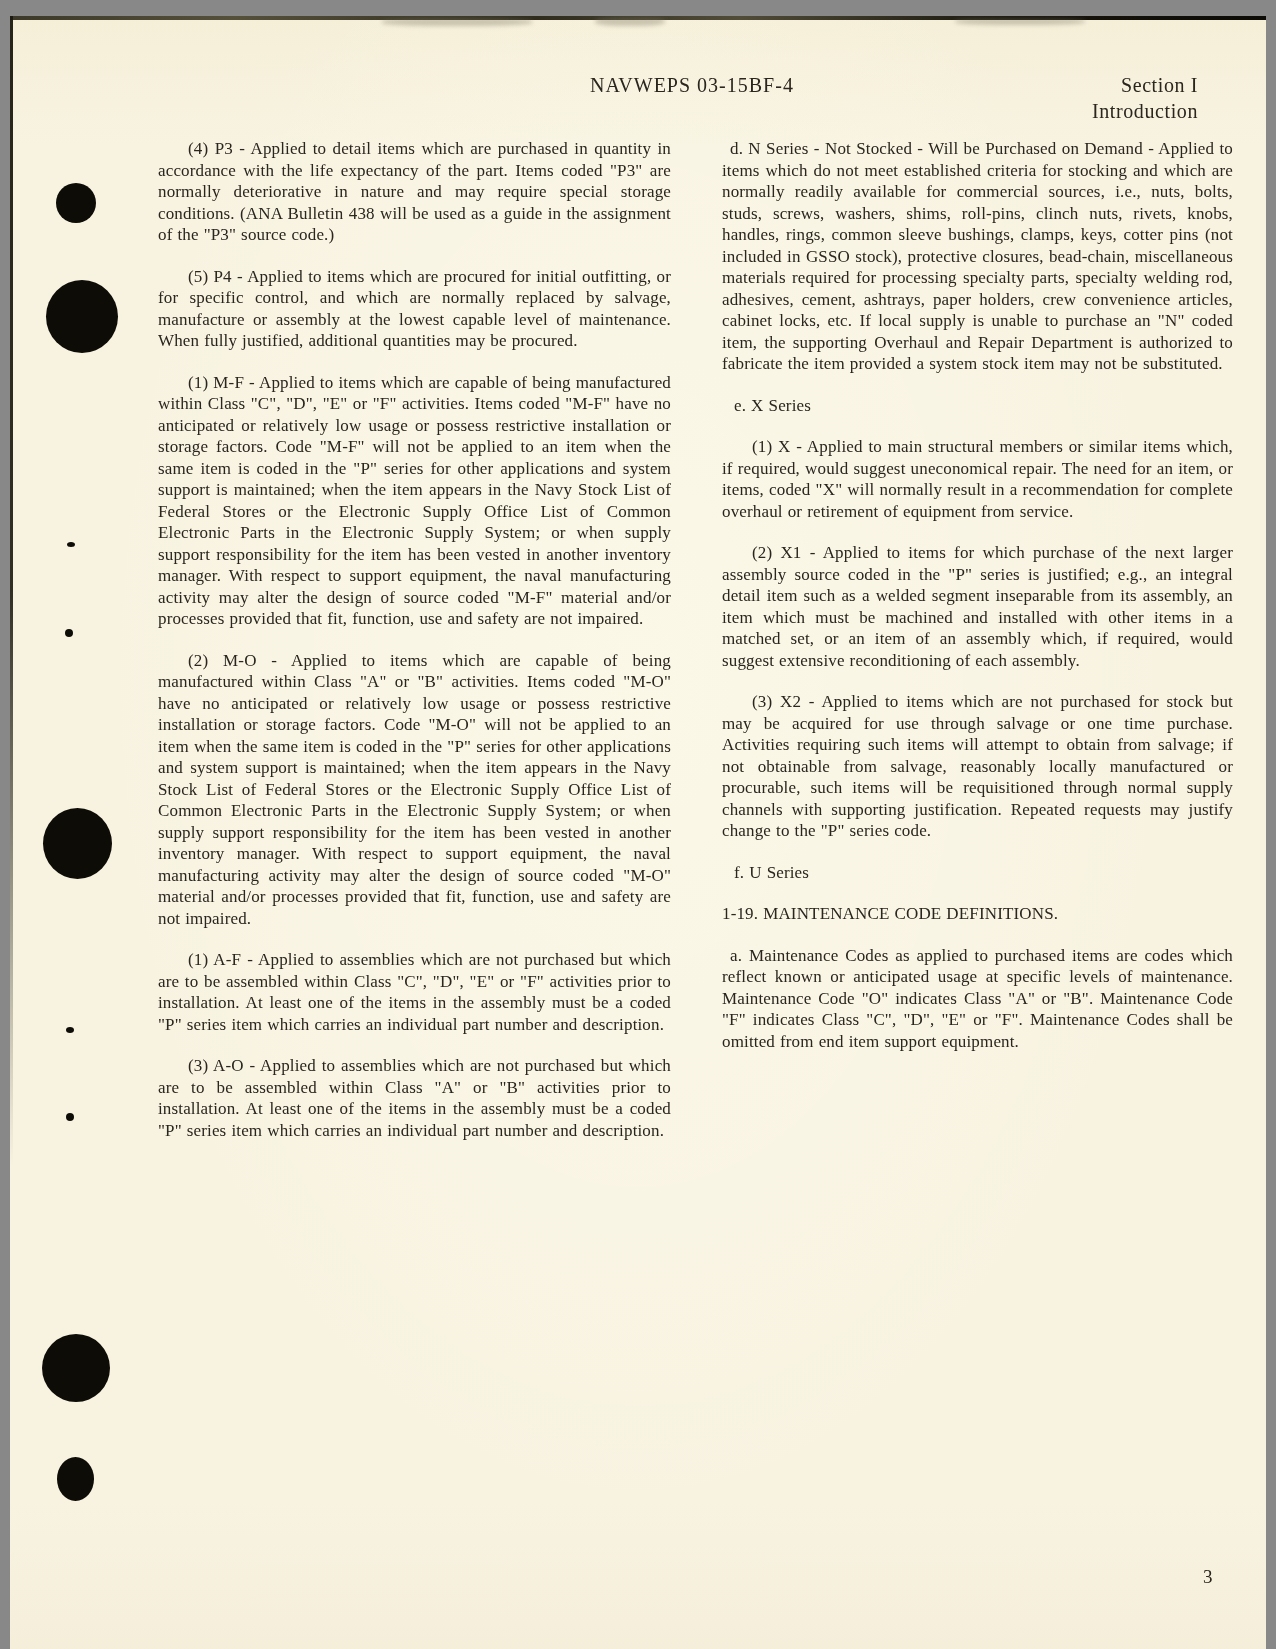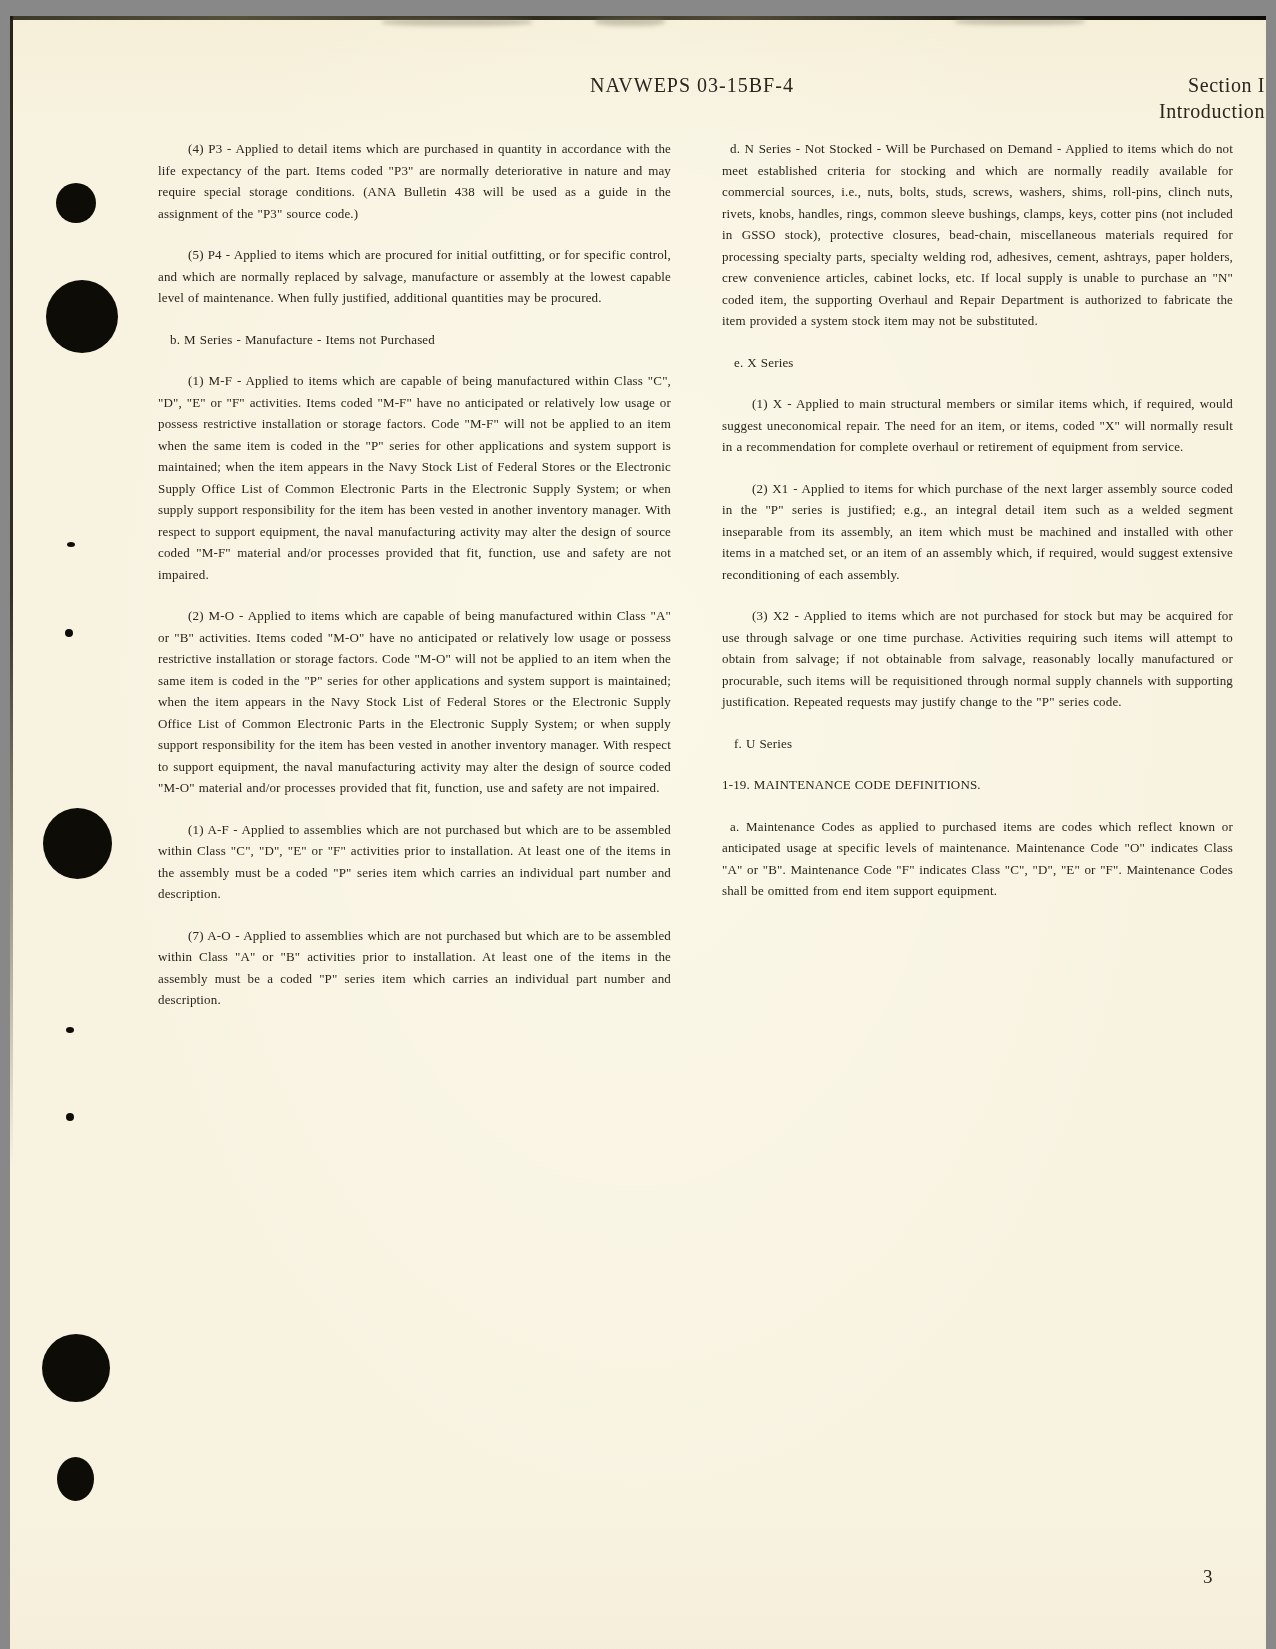--- a/index.html
+++ b/index.html
@@ -20,26 +20,26 @@
   .edge-bottom{position:absolute;bottom:0;left:0;width:100%;height:7px;
     background:linear-gradient(90deg,#14120a 0%,#14120a 16%,#45412e 30%,#302d1e 58%,#3b3726 100%);}
   .edge-left{position:absolute;top:0;left:0;width:3px;height:1150px;
     background:linear-gradient(180deg,rgba(27,25,16,0.95) 0%,rgba(27,25,16,0.9) 50%,rgba(27,25,16,0) 100%);}
   .smudge{position:absolute;filter:blur(2px);background:rgba(118,112,92,0.35);border-radius:40%;}
   .s1{left:372px;top:2px;width:150px;height:8px;}
   .s2{left:585px;top:1px;width:70px;height:9px;}
   .s3{left:945px;top:2px;width:130px;height:7px;}
   
   .header-doc{position:absolute;left:580px;top:58px;font-size:20px;letter-spacing:1px;white-space:nowrap;}
-  .header-right{position:absolute;left:955px;top:56px;width:300px;text-align:right;font-size:20px;line-height:26px;letter-spacing:0.6px;}
+  .header-right{position:absolute;left:888px;top:56px;width:300px;text-align:right;font-size:20px;line-height:26px;letter-spacing:0.6px;}
   
   .col{position:absolute;top:122px;}
   .col-left{left:148px;width:513px;}
   .col-right{left:712px;width:511px;}
-  .col p{margin:0 0 20px;text-align:justify;font-size:13px;line-height:21.5px;
+  .col p{margin:0 0 20px;text-align:justify;font-size:17px;line-height:21.5px;
     letter-spacing:0.15px;word-spacing:0.6px;}
   .indent-num{text-indent:30px;}
   .indent-letter{text-indent:8px;}
   .series-head{margin:23px 0;text-indent:12px;}
   .section-head{margin:27px 0;text-indent:0;letter-spacing:0.6px;}
   
   .pageno{position:absolute;left:1193px;top:1550px;font-size:19px;}
   
   .ink-dot{position:absolute;background:#0e0c07;border-radius:50%;}
   .tick{position:absolute;width:3px;background:#2e2b20;}
@@ -59,25 +59,24 @@
 
   <div class="header-doc">NAVWEPS 03-15BF-4</div>
   <div class="header-right">
     <div>Section I</div>
     <div>Introduction</div>
   </div>
 
   <div class="col col-left">
       <p class="indent-num">(4)  P3 - Applied to detail items which are purchased in quantity in accordance with the life expectancy of the part. Items coded "P3" are normally deteriorative in nature and may require special storage conditions. (ANA Bulletin 438 will be used as a guide in the assignment of the "P3" source code.)</p>
       <p class="indent-num">(5)  P4 - Applied to items which are procured for initial outfitting, or for specific control, and which are normally replaced by salvage, manufacture or assembly at the lowest capable level of maintenance. When fully justified, additional quantities may be procured.</p>
-      <p class="series-head">b.  M Series - Manufacture - Items not Purchased</p>
       <p class="indent-num">(1)  M-F - Applied to items which are capable of being manufactured within Class "C", "D", "E" or "F" activities. Items coded "M-F" have no anticipated or relatively low usage or possess restrictive installation or storage factors. Code "M-F" will not be applied to an item when the same item is coded in the "P" series for other applications and system support is maintained; when the item appears in the Navy Stock List of Federal Stores or the Electronic Supply Office List of Common Electronic Parts in the Electronic Supply System; or when supply support responsibility for the item has been vested in another inventory manager. With respect to support equipment, the naval manufacturing activity may alter the design of source coded "M-F" material and/or processes provided that fit, function, use and safety are not impaired.</p>
       <p class="indent-num">(2)  M-O - Applied to items which are capable of being manufactured within Class "A" or "B" activities. Items coded "M-O" have no anticipated or relatively low usage or possess restrictive installation or storage factors. Code "M-O" will not be applied to an item when the same item is coded in the "P" series for other applications and system support is maintained; when the item appears in the Navy Stock List of Federal Stores or the Electronic Supply Office List of Common Electronic Parts in the Electronic Supply System; or when supply support responsibility for the item has been vested in another inventory manager. With respect to support equipment, the naval manufacturing activity may alter the design of source coded "M-O" material and/or processes provided that fit, function, use and safety are not impaired.</p>
       <p class="indent-num">(1)  A-F - Applied to assemblies which are not purchased but which are to be assembled within Class "C", "D", "E" or "F" activities prior to installation. At least one of the items in the assembly must be a coded "P" series item which carries an individual part number and description.</p>
-      <p class="indent-num">(7)  A-O - Applied to assemblies which are not purchased but which are to be assembled within Class "A" or "B" activities prior to installation. At least one of the items in the assembly must be a coded "P" series item which carries an individual part number and description.</p>
+      <p class="indent-num">(3)  A-O - Applied to assemblies which are not purchased but which are to be assembled within Class "A" or "B" activities prior to installation. At least one of the items in the assembly must be a coded "P" series item which carries an individual part number and description.</p>
     </div>
   <div class="col col-right">
       <p class="indent-letter">d.  N Series - Not Stocked - Will be Purchased on Demand - Applied to items which do not meet established criteria for stocking and which are normally readily available for commercial sources, i.e., nuts, bolts, studs, screws, washers, shims, roll-pins, clinch nuts, rivets, knobs, handles, rings, common sleeve bushings, clamps, keys, cotter pins (not included in GSSO stock), protective closures, bead-chain, miscellaneous materials required for processing specialty parts, specialty welding rod, adhesives, cement, ashtrays, paper holders, crew convenience articles, cabinet locks, etc. If local supply is unable to purchase an "N" coded item, the supporting Overhaul and Repair Department is authorized to fabricate the item provided a system stock item may not be substituted.</p>
       <p class="series-head">e.  X Series</p>
       <p class="indent-num">(1)  X - Applied to main structural members or similar items which, if required, would suggest uneconomical repair. The need for an item, or items, coded "X" will normally result in a recommendation for complete overhaul or retirement of equipment from service.</p>
       <p class="indent-num">(2)  X1 - Applied to items for which purchase of the next larger assembly source coded in the "P" series is justified; e.g., an integral detail item such as a welded segment inseparable from its assembly, an item which must be machined and installed with other items in a matched set, or an item of an assembly which, if required, would suggest extensive reconditioning of each assembly.</p>
       <p class="indent-num">(3)  X2 - Applied to items which are not purchased for stock but may be acquired for use through salvage or one time purchase. Activities requiring such items will attempt to obtain from salvage; if not obtainable from salvage, reasonably locally manufactured or procurable, such items will be requisitioned through normal supply channels with supporting justification. Repeated requests may justify change to the "P" series code.</p>
       <p class="series-head">f.  U Series</p>
       <p class="section-head">1-19.  MAINTENANCE CODE DEFINITIONS.</p>
       <p class="indent-letter">a.  Maintenance Codes as applied to purchased items are codes which reflect known or anticipated usage at specific levels of maintenance. Maintenance Code "O" indicates Class "A" or "B". Maintenance Code "F" indicates Class "C", "D", "E" or "F". Maintenance Codes shall be omitted from end item support equipment.</p>

